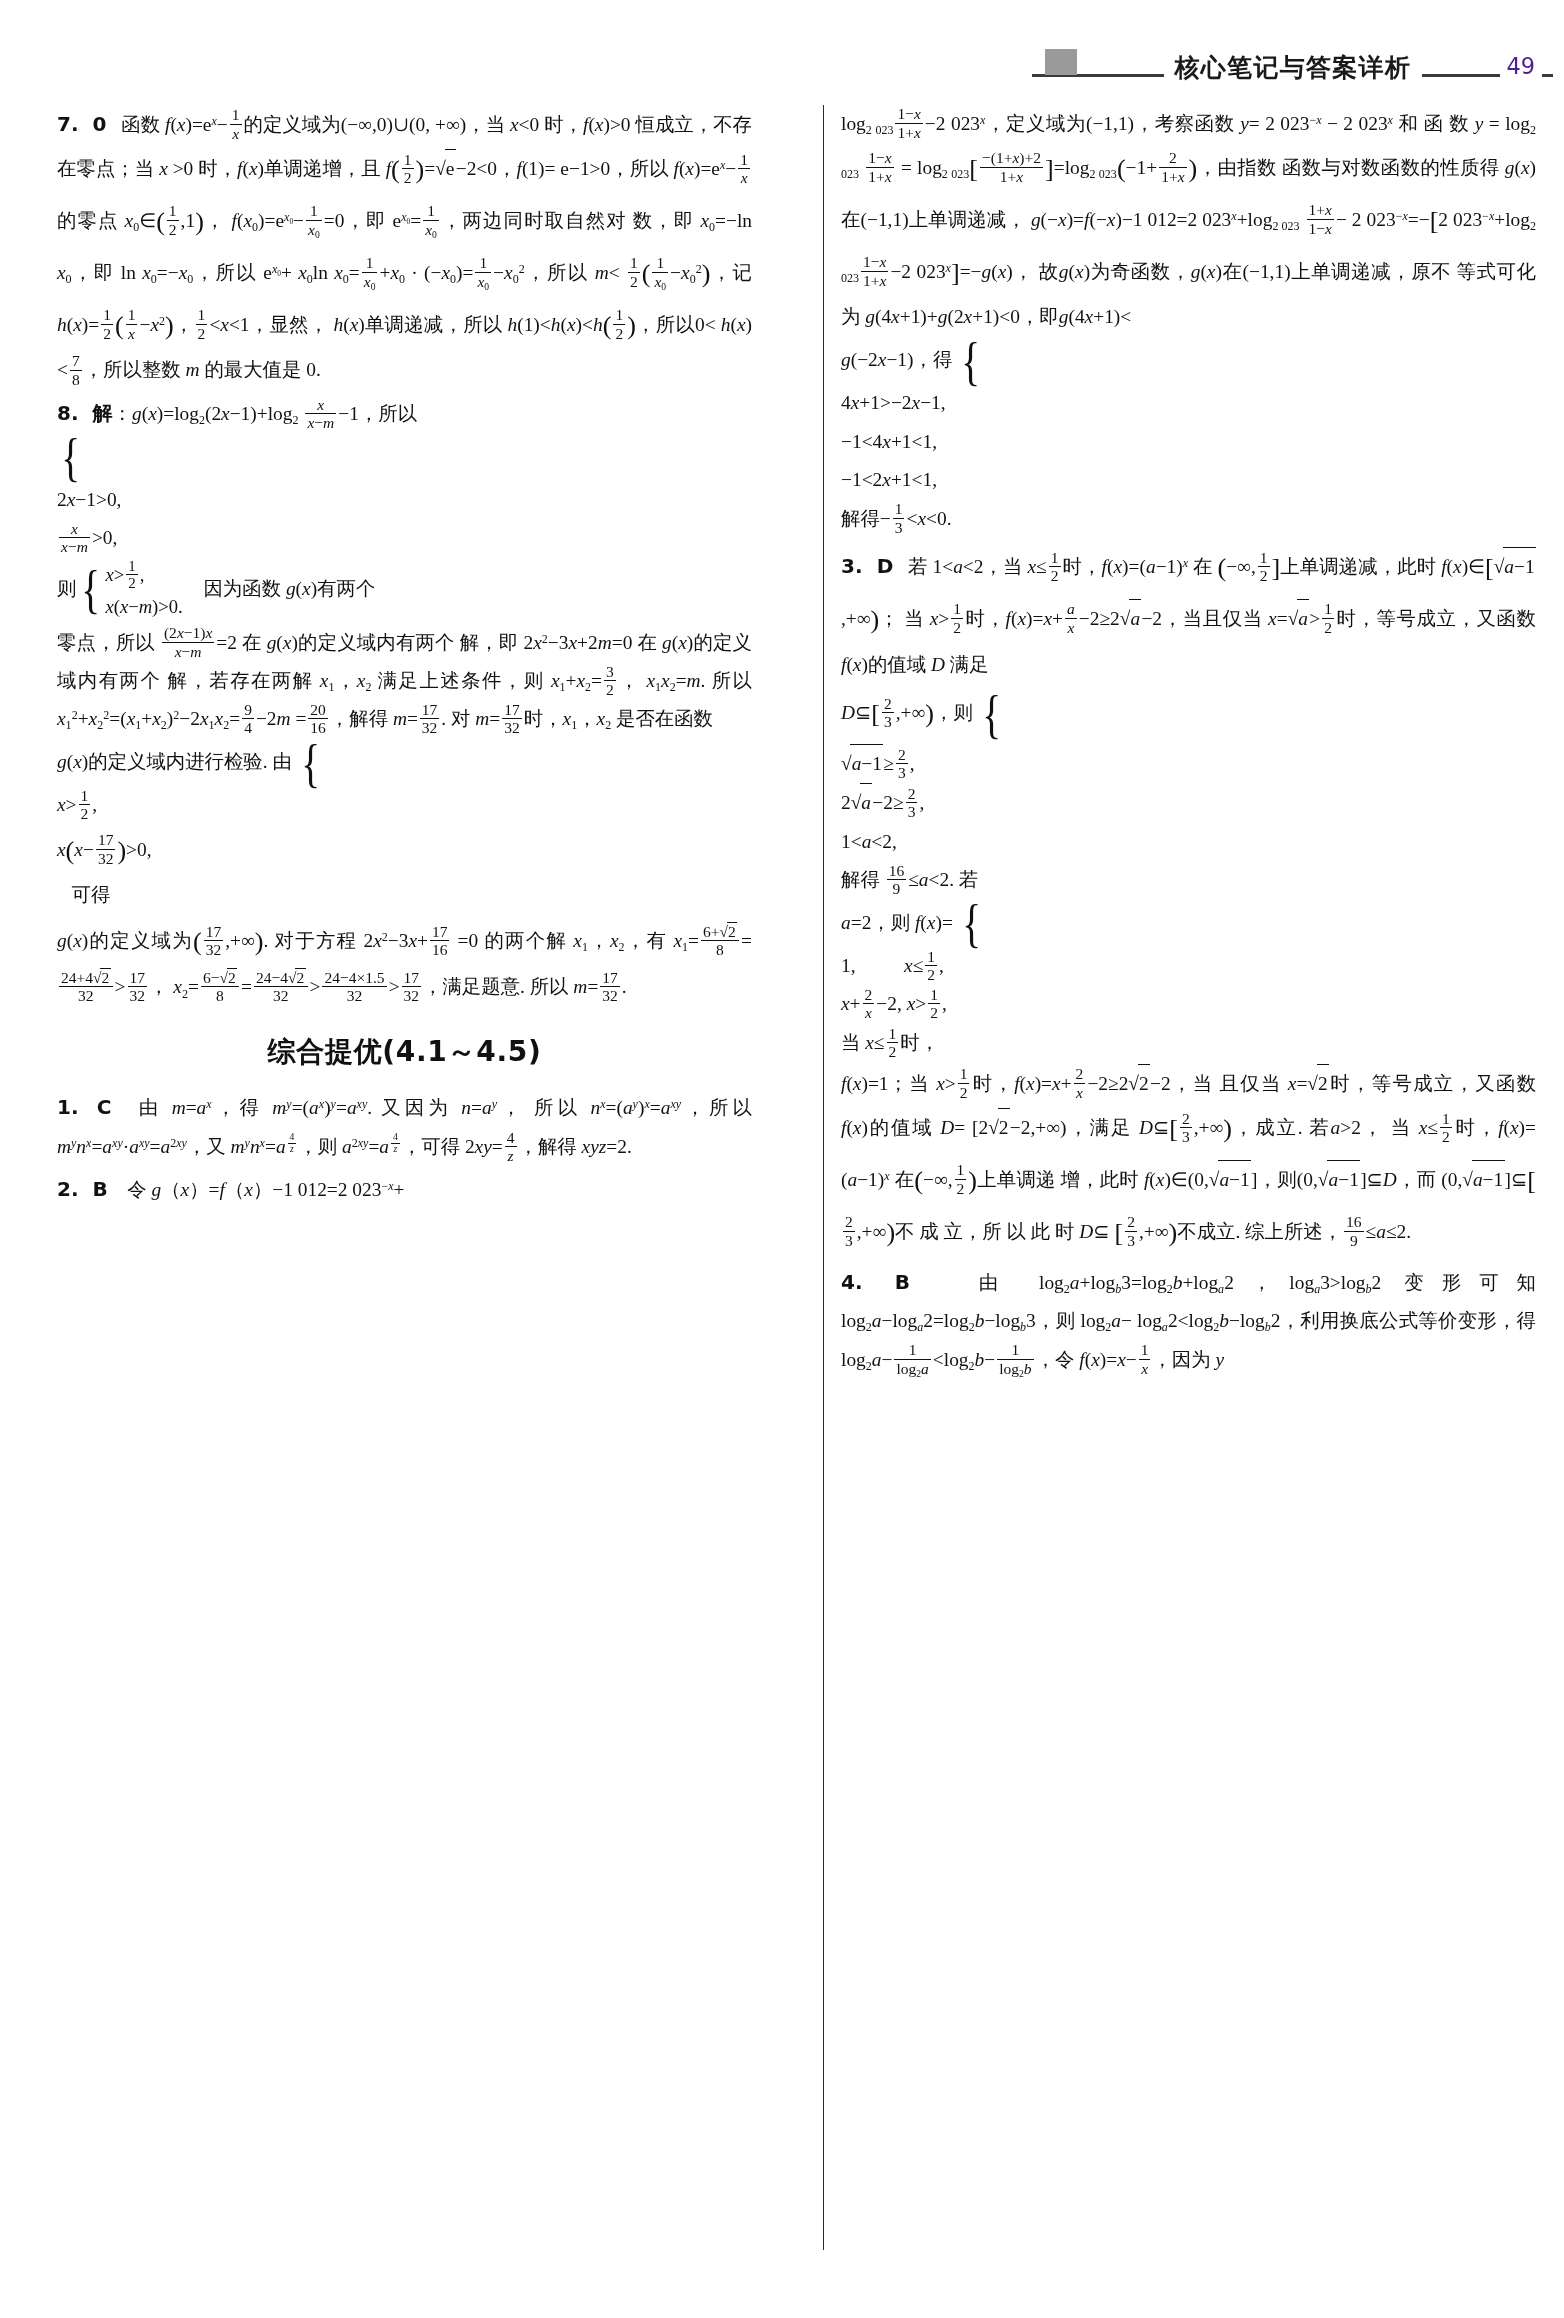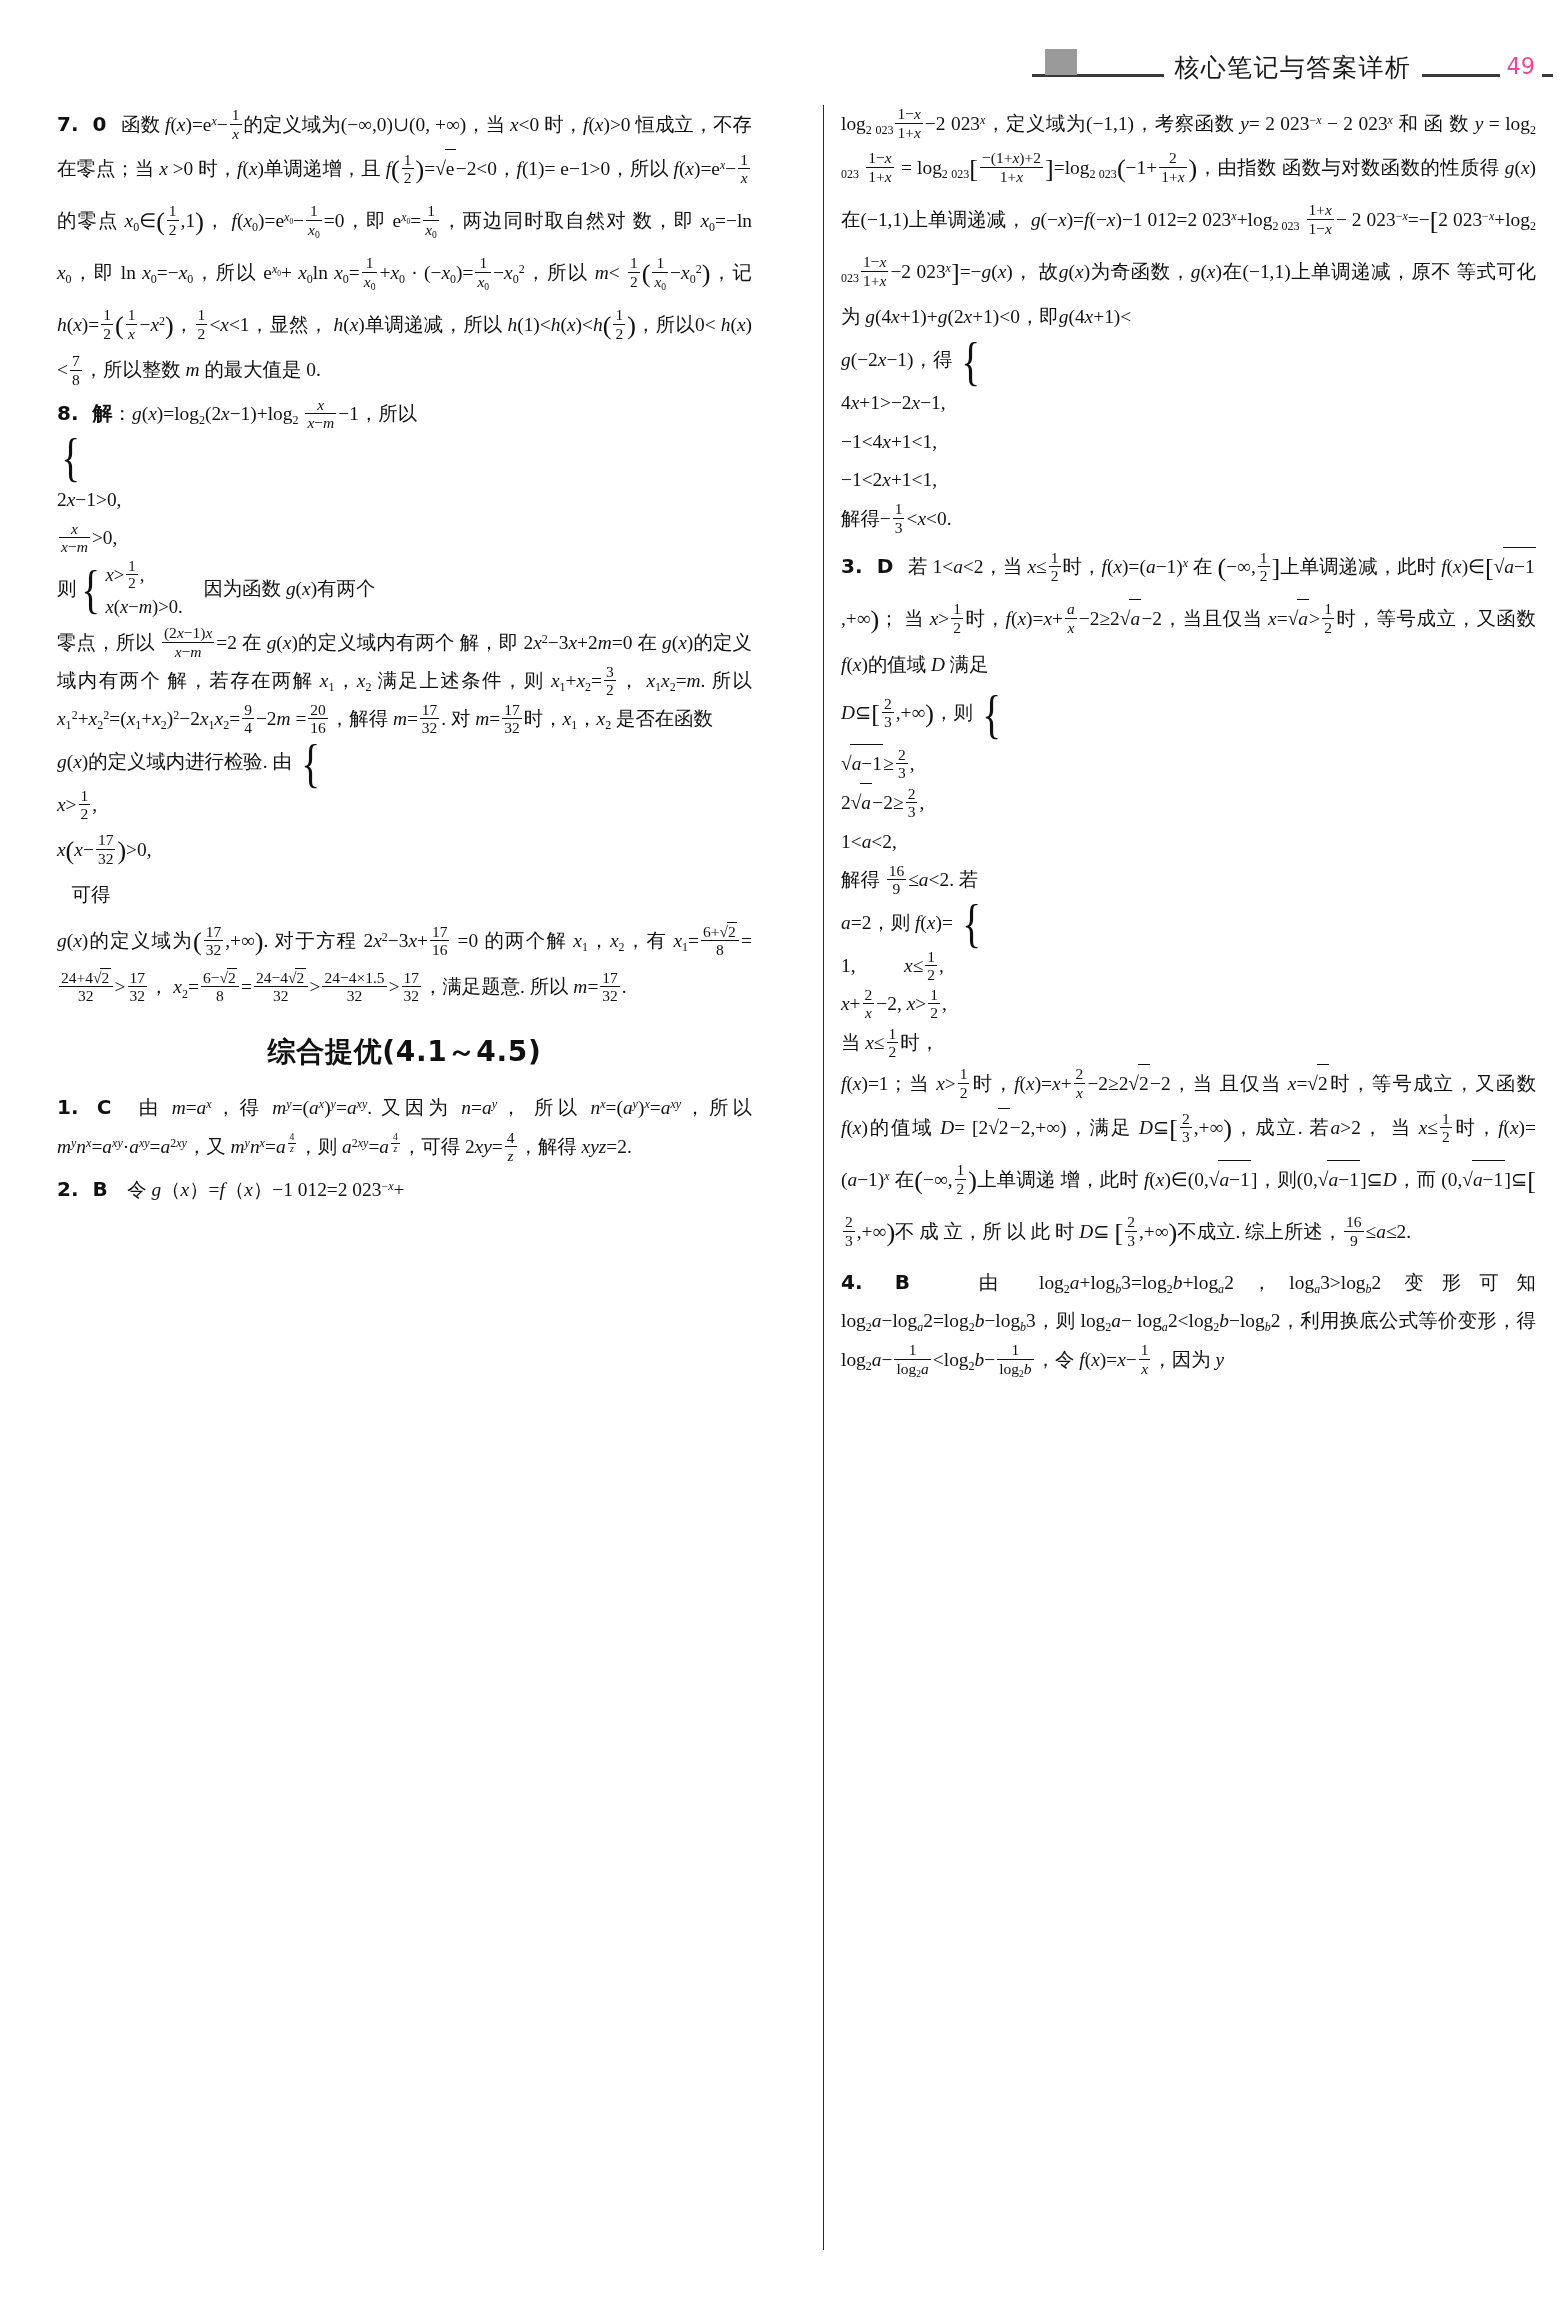--- a/index.html
+++ b/index.html
@@ -28,34 +28,34 @@
     top:34px;
     width:521px;
     height:3.3px;
     background:#3a3a3a;
   }
   .header-title{
     position:absolute;
     left:1107px;
     top:10.5px;
     font-family:"DejaVu Sans", sans-serif;
-    font-weight:normal;
+    font-weight:bold;
     font-size:25px;
     letter-spacing:1.3px;
     color:#1a1a1a;
     background:#fff;
     padding:0 10.5px;
   }
   .header-pageno{
     position:absolute;
     left:1443px;
     top:13px;
     font-family:"DejaVu Sans", sans-serif;
     font-size:22.4px;
-    color:#ec4899;
+    color:#4c1d95;
     background:#fff;
     padding:0 6.6px;
   }
   .header-marker{
     position:absolute;
     left:988px;
     top:9.2px;
     width:32px;
     height:26px;
     background:#9a9a9a;

